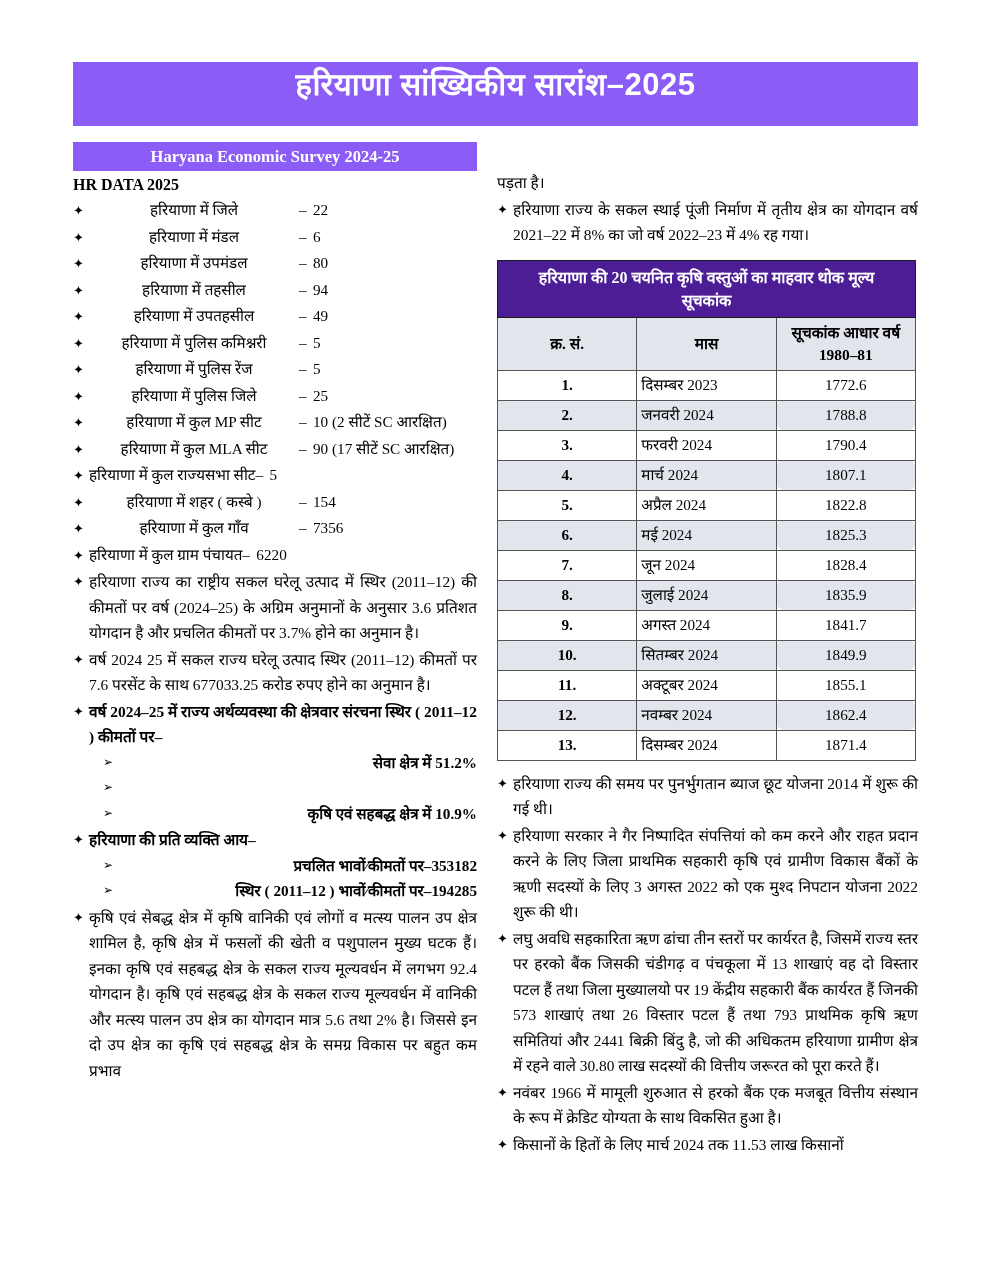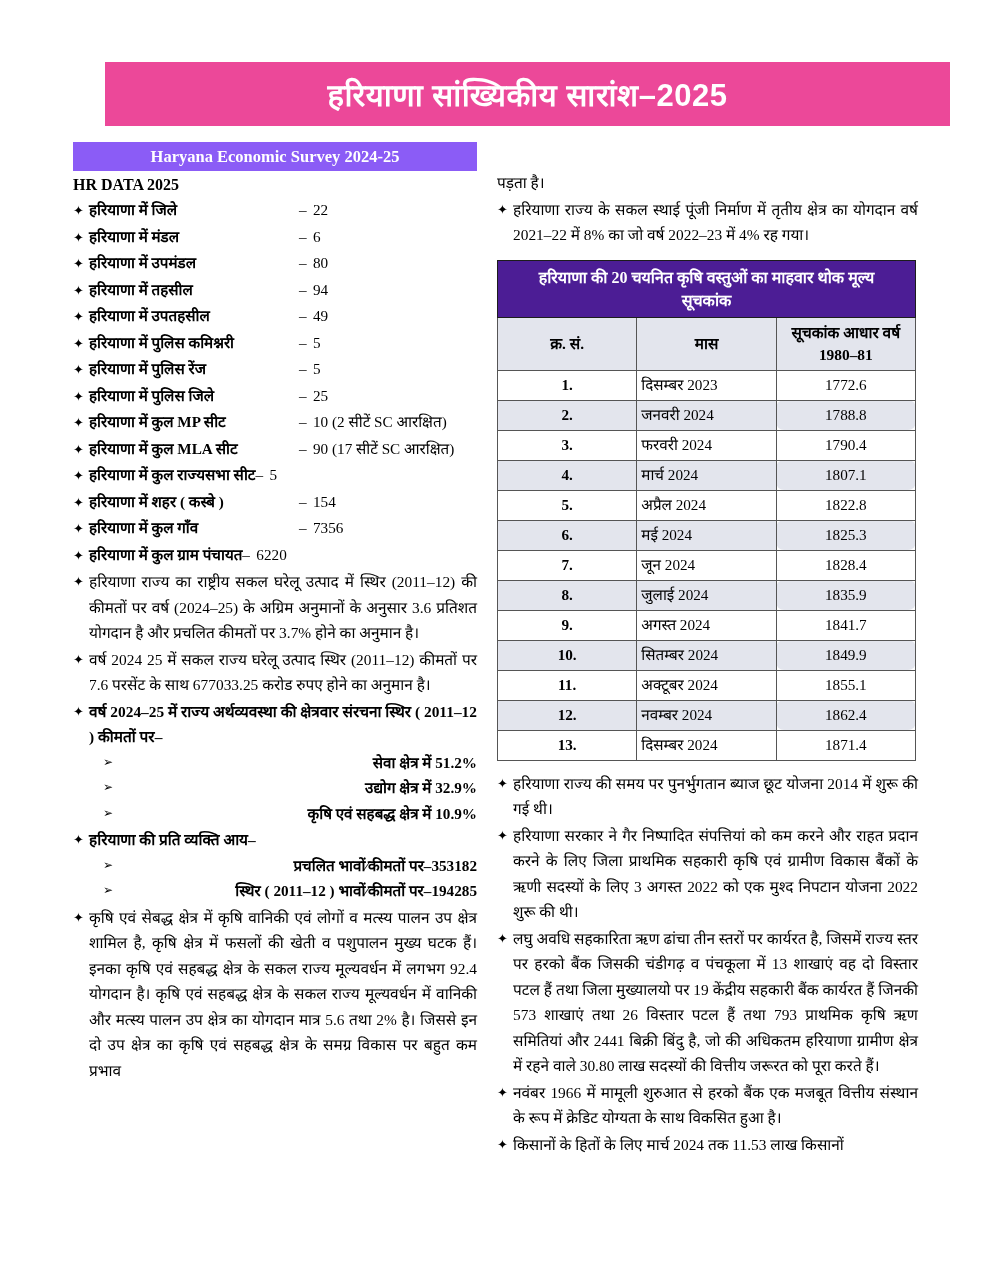--- a/index.html
+++ b/index.html
@@ -22,26 +22,24 @@
     height: 1280px;
   }
 
   
   .title-banner {
     position: absolute;
     left: 73px;
     top: 62px;
     width: 845px;
     height: 64px;
-    background: #ec4899;
+    background: #8b5cf6;
     color: #ffffff;
     display: flex;
-    align-items: center;
     justify-content: center;
-    margin-left: 32px;
   }
   .title-banner .t {
     font-size: 31px;
     font-weight: bold;
     letter-spacing: 0.5px;
     font-family: "Liberation Sans", "DejaVu Sans", sans-serif;
   }
 
   
   .col-left {
@@ -92,22 +90,23 @@
   }
   .bullet {
     width: 16px;
     flex: 0 0 16px;
     font-size: 13px;
     line-height: 25.5px;
     text-align: left;
     color: #000;
   }
   .fact-label {
-    font-weight: bold;
+    font-weight: normal;
     display: inline-block;
+    text-align: center;
   }
   .fact-label.w1 { width: 210px; }
   .fact-dash { width: 14px; display: inline-block; }
   .fact-val { font-weight: normal; }
 
   
   .para {
     display: flex;
     align-items: flex-start;
     font-size: 15.4px;
@@ -302,21 +301,20 @@
       <span class="bullet">✦</span>
       <span class="body">वर्ष 2024–25 में राज्य अर्थव्यवस्था की क्षेत्रवार संरचना स्थिर ( 2011–12 ) कीमतों पर–</span>
     </div>
 
     <div class="subpara">
       <span class="arrow">➢</span>
       <span class="body">सेवा क्षेत्र में 51.2%</span>
     </div>
     <div class="subpara">
       <span class="arrow">➢</span>
-      <span class="body">उद्योग क्षेत्र में 32.9%</span>
     </div>
     <div class="subpara">
       <span class="arrow">➢</span>
       <span class="body">कृषि एवं सहबद्ध क्षेत्र में 10.9%</span>
     </div>
 
     <div class="para bold">
       <span class="bullet">✦</span>
       <span class="body">हरियाणा की प्रति व्यक्ति आय–</span>
     </div>

